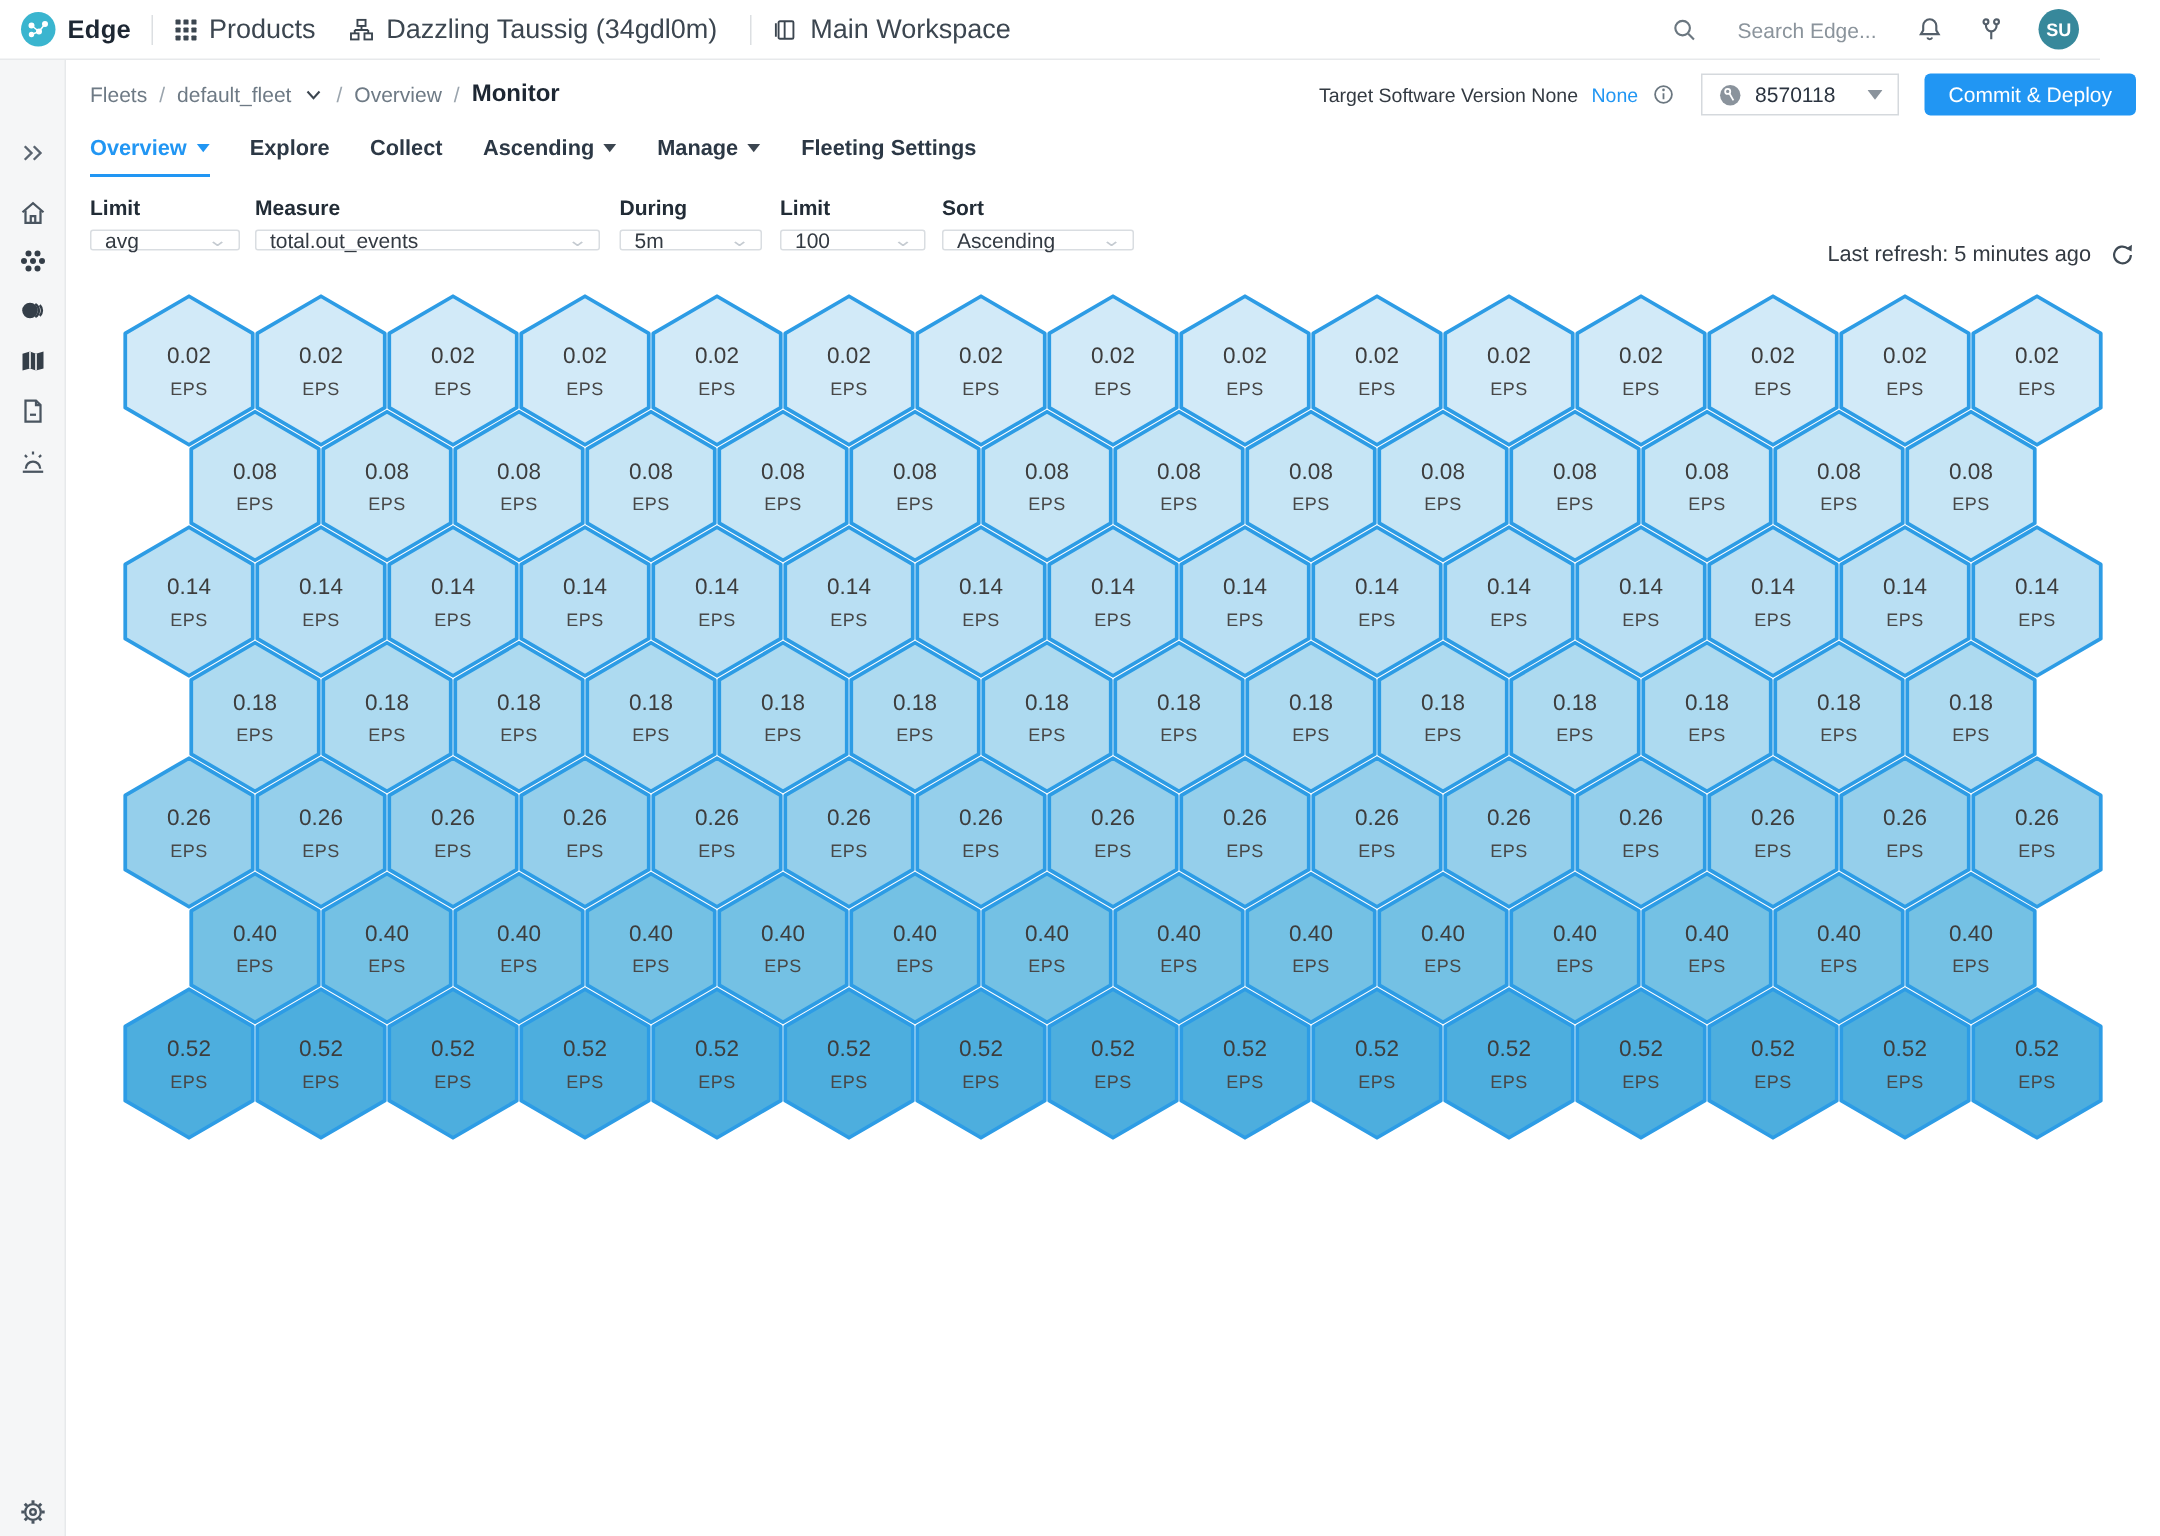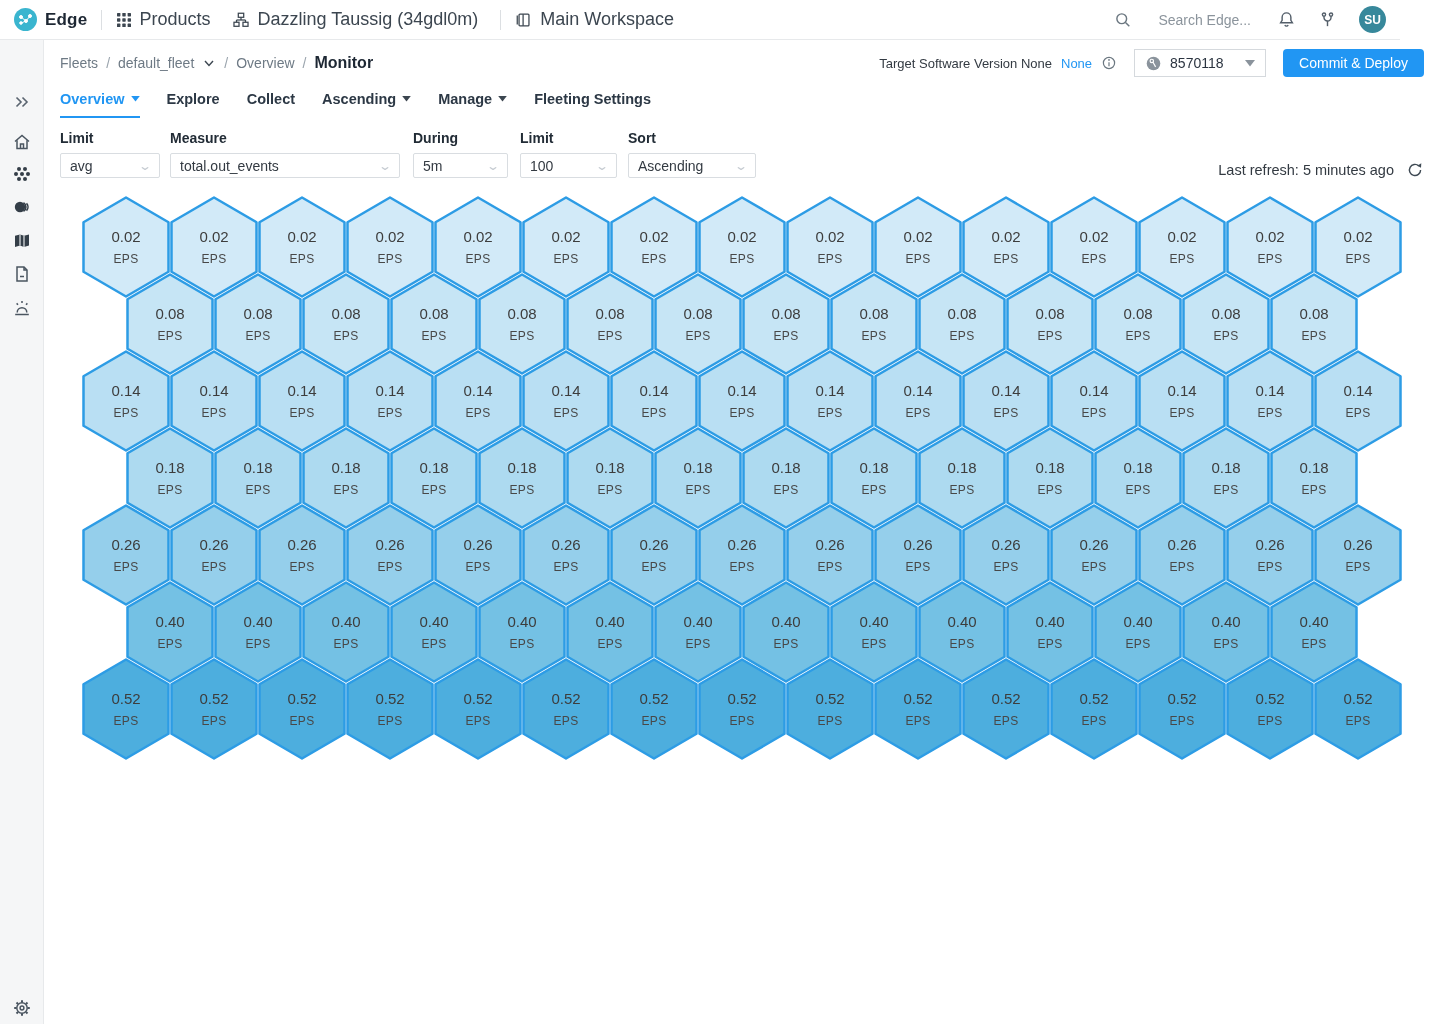--- a/index.html
+++ b/index.html
@@ -55,21 +55,21 @@
     box-shadow:0 1px 2px rgba(0,0,0,.25); }
   .interval-select { display:flex; align-items:center; gap:9px; height:30px; padding:0 11px;
     border:1px solid #d5d9dd; border-radius:4px; background:#fff; font-size:14px; color:#2b3440; cursor:pointer; }
   .btn-secondary { height:30px; padding:0 14px; background:#fff; border:1px solid #d5d9dd; border-radius:4px;
     color:#2b3440; font-size:14px; font-family:inherit; cursor:pointer; }
 
   
   .filters-row { position:absolute; top:130px; left:60px; display:flex; }
   .fgroup { display:flex; flex-direction:column; }
   .flabel { font-size:14px; font-weight:700; color:#222c36; margin-bottom:7px; }
-  .fselect { height:25px; border:1px solid #d9dde1; border-radius:2px; background:#fff;
+  .fselect { height:14px; border:1px solid #d9dde1; border-radius:2px; background:#fff;
     display:flex; align-items:center; padding:0 9px; font-size:14px; color:#333a42; cursor:pointer; }
   .fselect .fval { flex:1; }
   .fchev { color:#c5cbd1; font-size:12px; transform:scaleX(1.4); margin-left:6px; }
   .w-chart{width:100px; margin-right:10px;} .w-measure{width:230px; margin-right:13px;}
   .w-during{width:95px; margin-right:12px;} .w-limit{width:97px; margin-right:11px;} .w-sort{width:128px;}
 
   .refresh-cluster { position:absolute; top:161px; right:16px; display:flex; align-items:center; gap:12px; }
   .last-refresh { font-size:14.5px; color:#333a42; }
 
   

